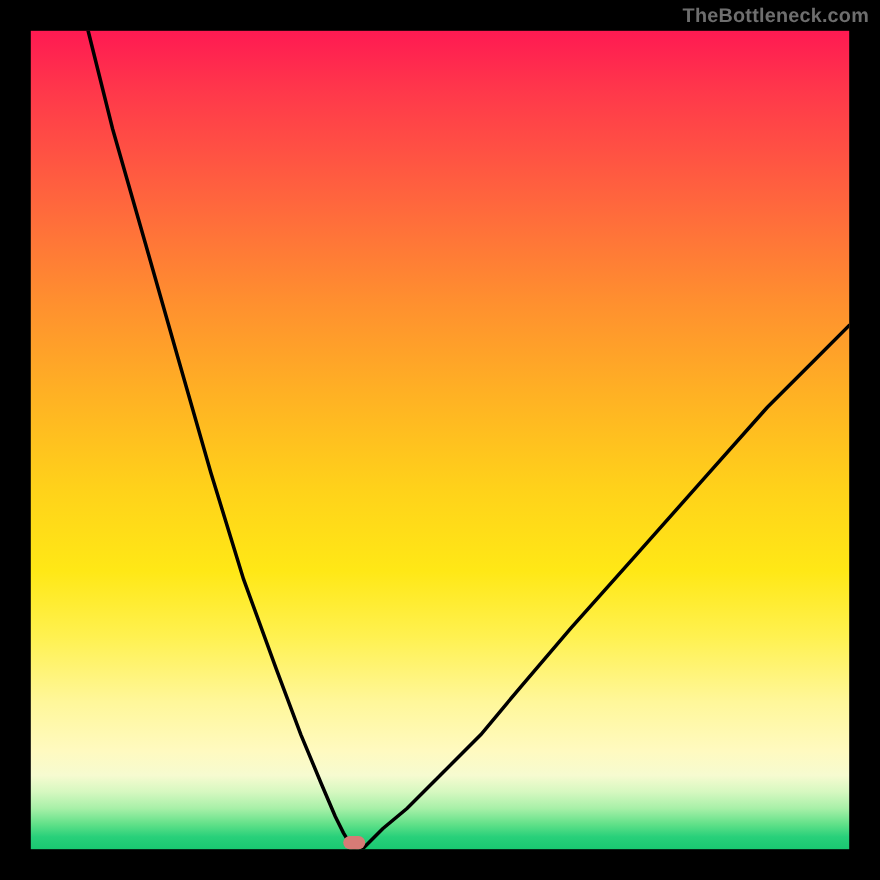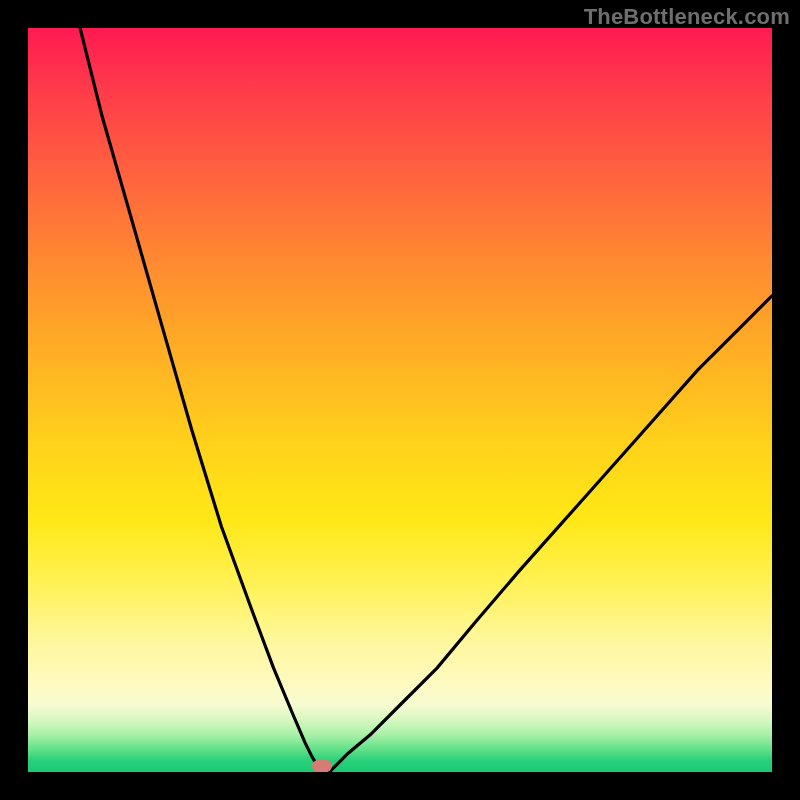--- a/index.html
+++ b/index.html
@@ -40,21 +40,21 @@
       #a8f0a8 95%,
       #5fe088 97%,
       #28d07a 98.5%,
       #19c971 100%);
   }
   .watermark {
     position: absolute;
     top: 4px;
     right: 10px;
     font-family: Arial, Helvetica, sans-serif;
-    font-size: 22px;
+    font-size: 18px;
     font-weight: 600;
     color: #6e6e6e;
     letter-spacing: 0.2px;
     user-select: none;
   }
   svg.curve {
     position: absolute;
     left: 0;
     top: 0;
     width: 744px;

